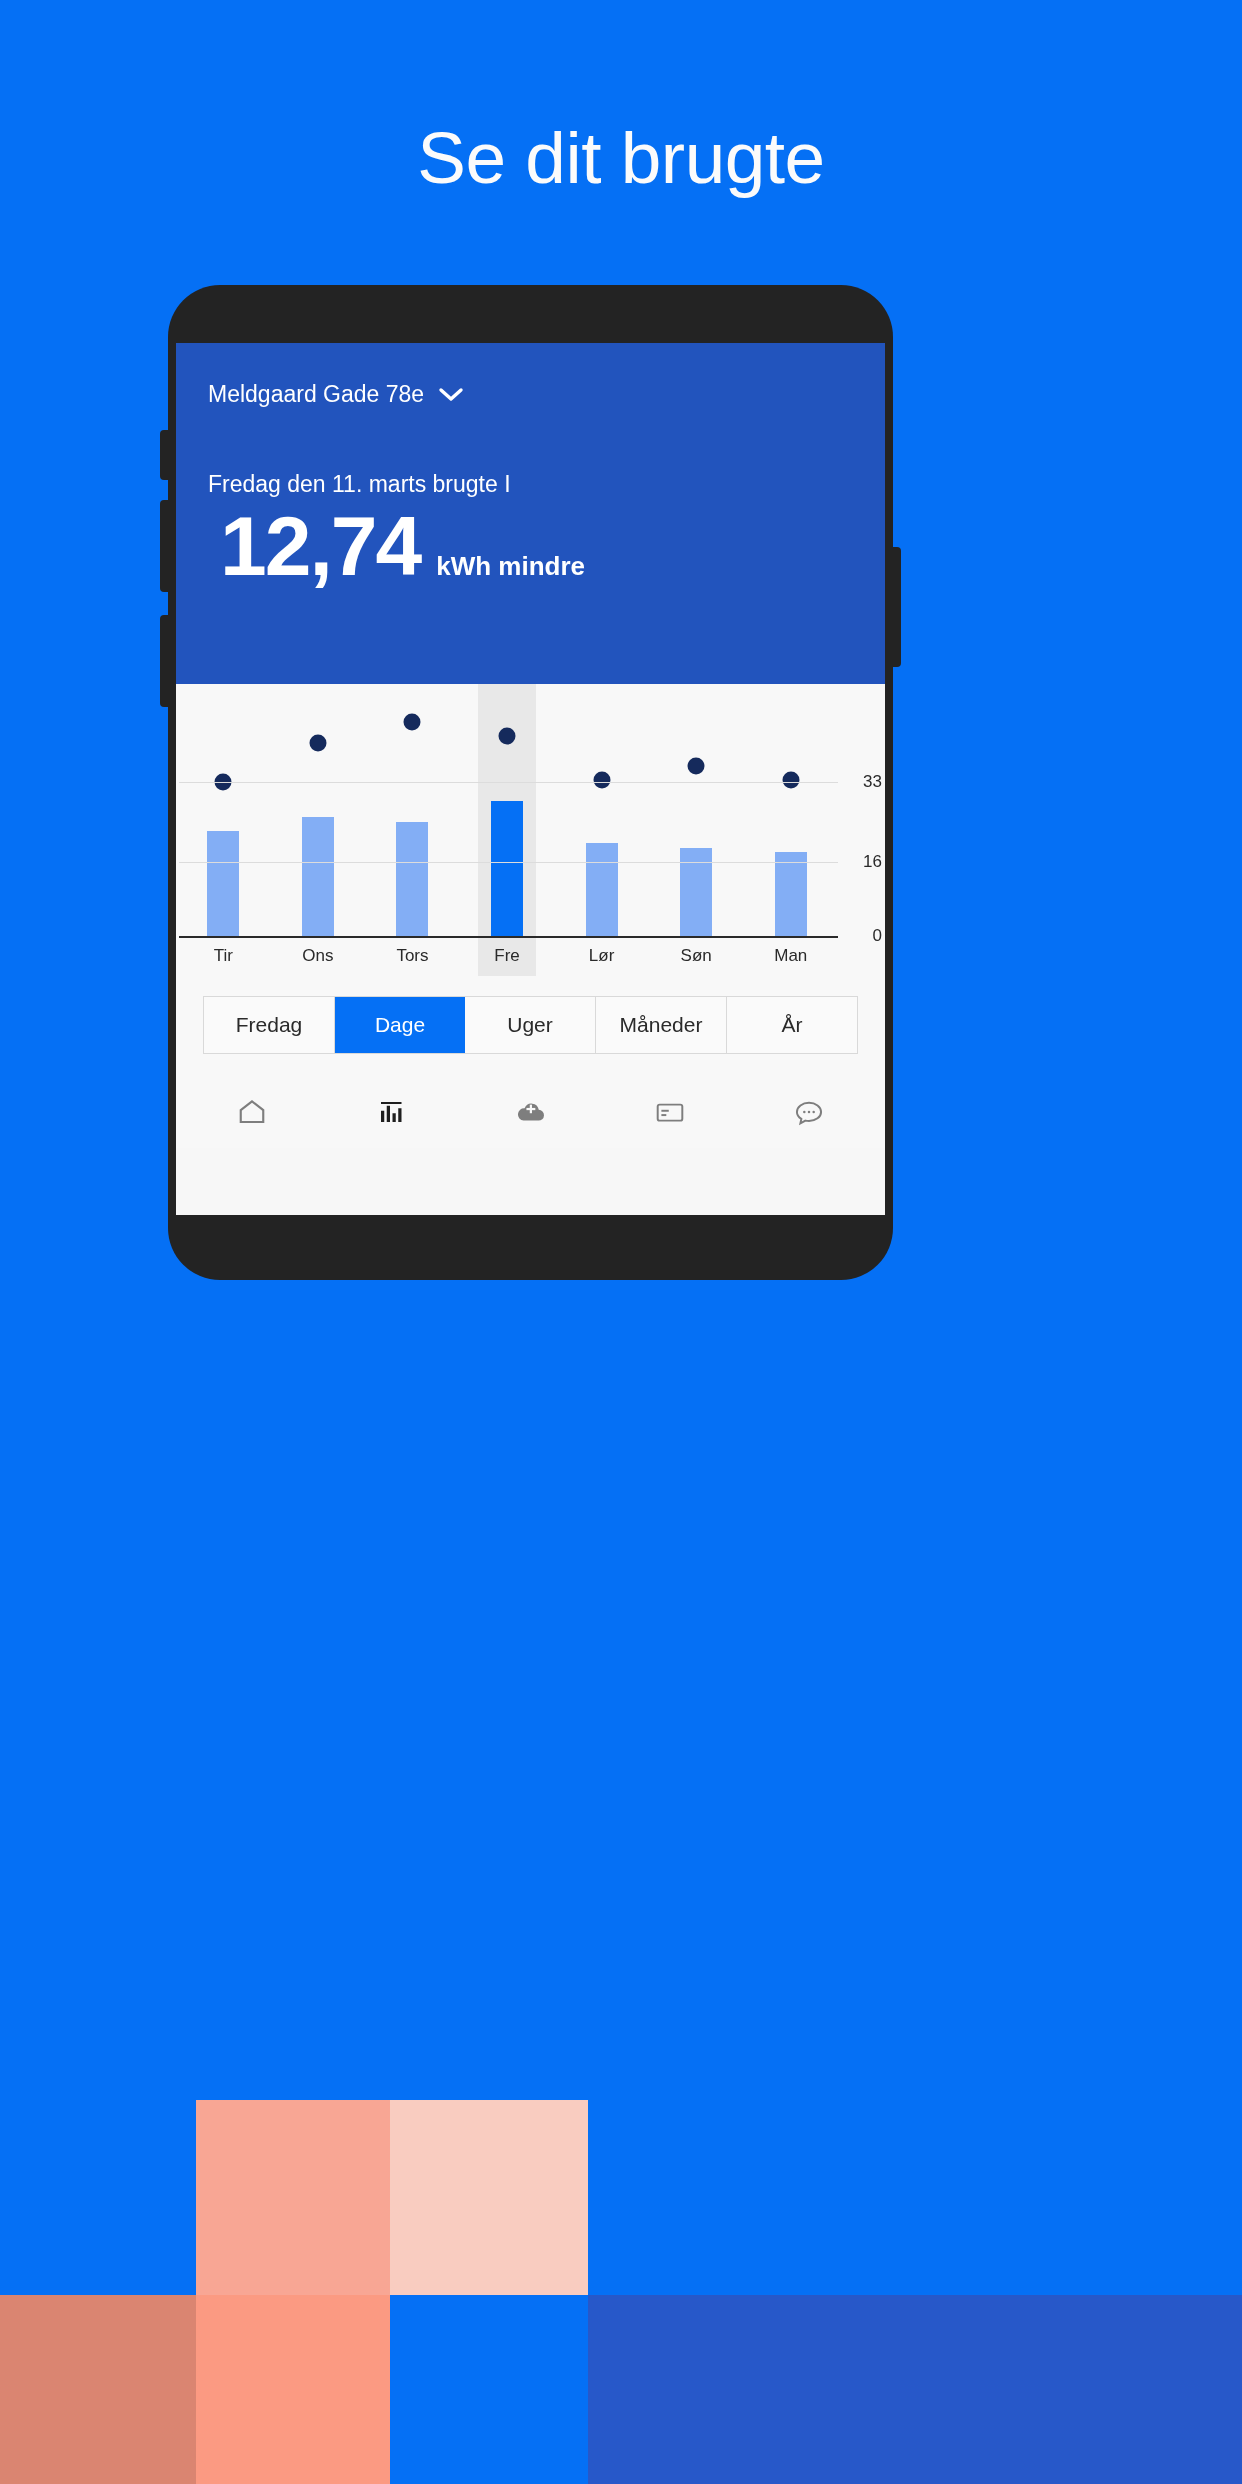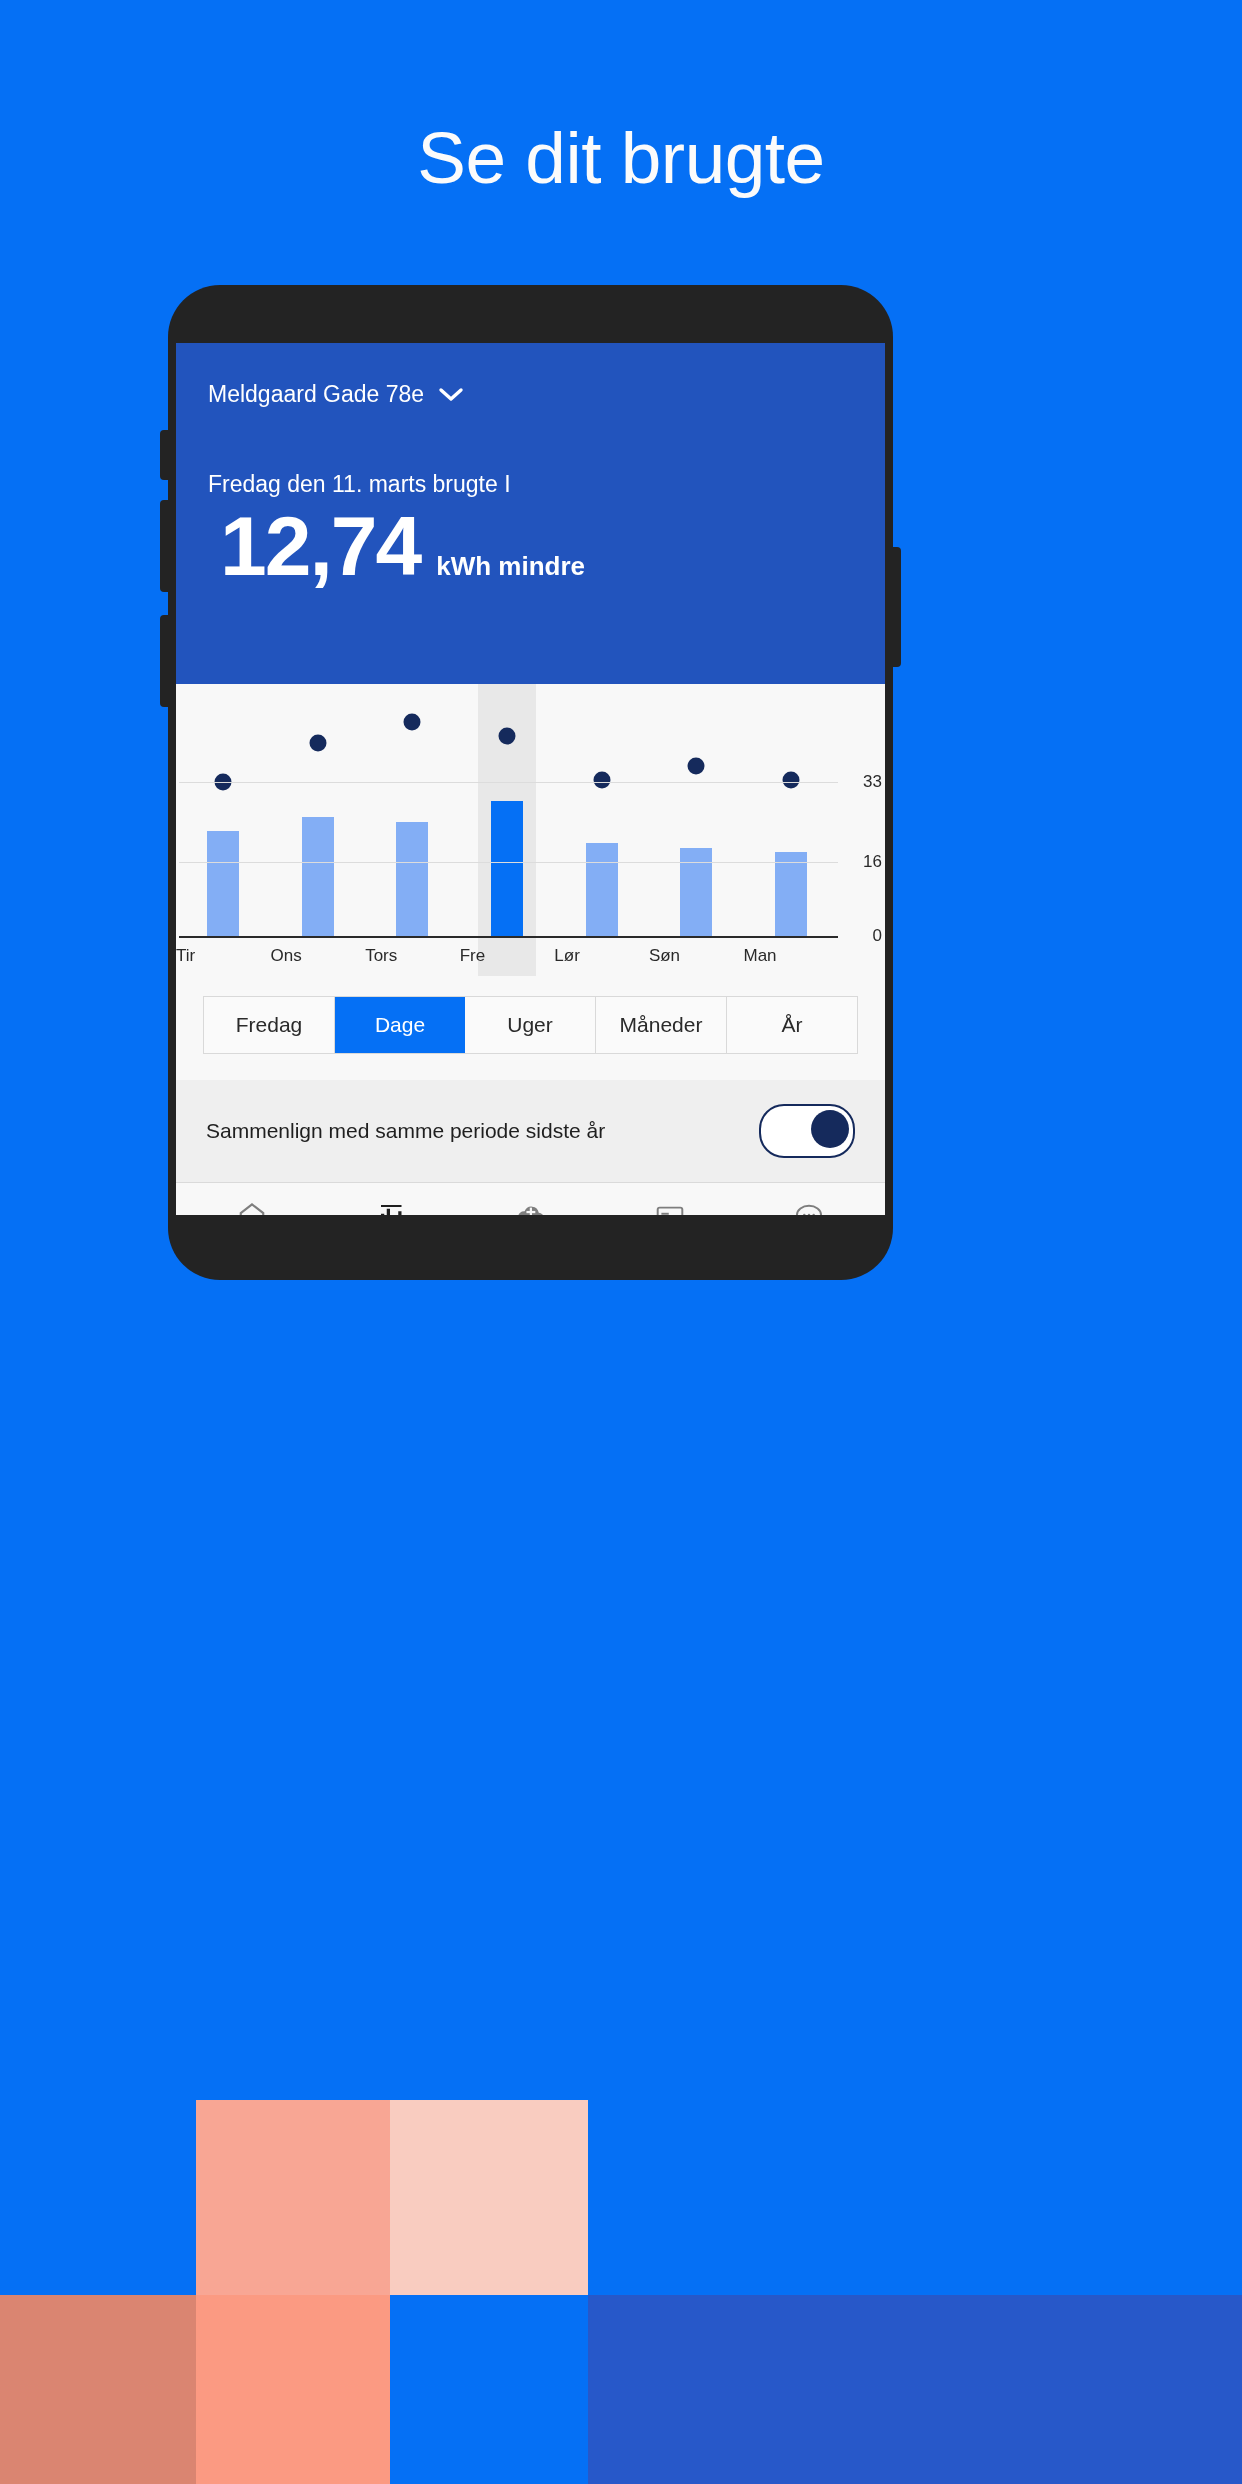--- a/index.html
+++ b/index.html
@@ -211,21 +211,21 @@
   }
   .xlabels {
     position: absolute;
     left: 0; right: 0;
     top: 252px;
     display: flex;
     height: 40px;
   }
   .xlabel {
     flex: 1;
-    text-align: left;
+    text-align: center;
     font-size: 17px;
     color: #2a2a2a;
     padding-top: 10px;
   }
 
   
   .tabs-zone {
     background: #f8f8f8;
     padding: 20px 27px 26px 27px;
   }
@@ -401,29 +401,20 @@
     <div class="tabs-zone">
       <div class="tabs" id="tabs">
           <div class="tab">Fredag</div>
           <div class="tab active">Dage</div>
           <div class="tab">Uger</div>
           <div class="tab">Måneder</div>
           <div class="tab">År</div>
         </div>
     </div>
 
-    <div class="compare">
-      <div class="compare-text">
-        <span>Sammenlign med samme periode</span>
-        <span>sidste år</span>
-      </div>
-      <div class="toggle">
-        <div class="knob"></div>
-      </div>
-    </div>
 
     <div class="bottomnav" id="bottomnav">
         <div class="navitem">
           <div class="navicon">
             <svg width="30" height="30" viewBox="0 0 24 24" fill="none" stroke="currentColor" stroke-width="1.7">
               <path d="M3 10.5 L12 3.5 L21 10.5 V20 H3 Z"></path>
             </svg>
           </div>
         </div>
         <div class="navitem active">

